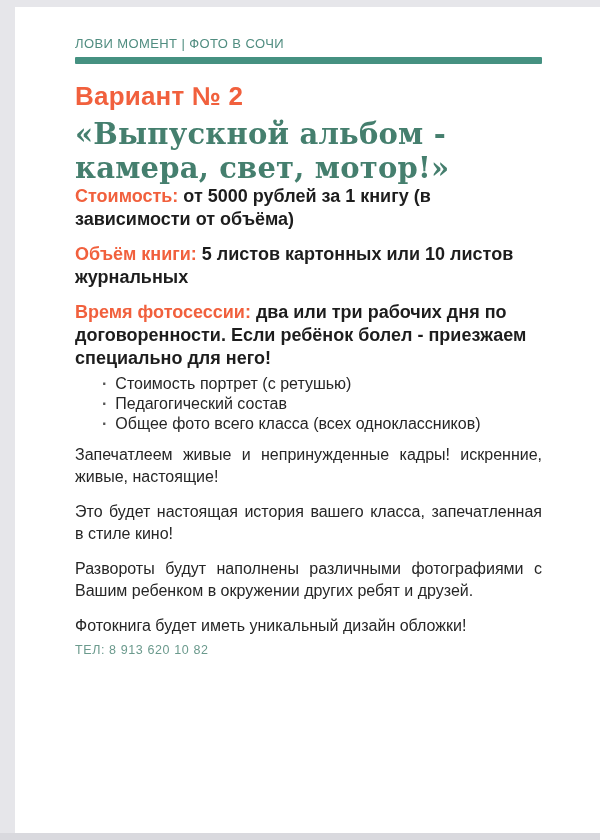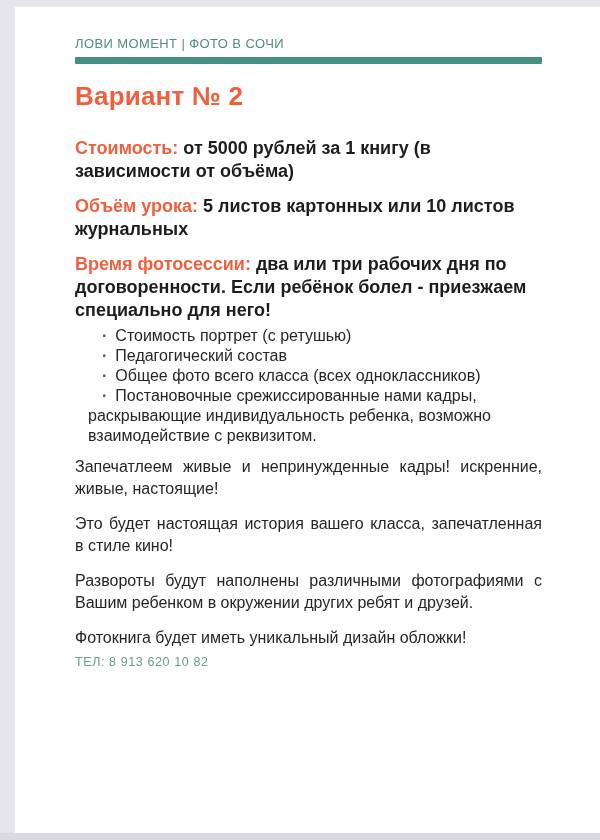--- a/index.html
+++ b/index.html
@@ -44,21 +44,21 @@
     color:var(--orange);letter-spacing:0.2px;
   }
   .main-title{
     margin-top:6px;
     font-family:"DejaVu Serif","Liberation Serif",serif;
     font-size:29px;line-height:34px;font-weight:bold;
     color:var(--title_teal);letter-spacing:0.2px;
   }
   .main-title span{display:block;}
 
-  .spec{margin-top:26px;font-size:18px;line-height:23px;font-weight:bold;}
+  .spec{margin-top:0;font-size:18px;line-height:23px;font-weight:bold;}
   .spec + .spec{margin-top:12px;}
   .spec .label{color:var(--orange);margin-right:5px;}
   .spec .value{color:#1d1d1d;}
 
   .contents-label{
     margin-top:14px;font-size:18px;line-height:23px;
     font-weight:bold;color:var(--orange);
   }
   ul.contents-list{margin-top:4px;list-style:none;font-size:16px;line-height:20px;color:var(--body_text);}
   ul.contents-list li{padding-left:13px;text-indent:14px;}
@@ -85,33 +85,36 @@
 <div class="edge-bottom"></div>
 
 <div class="page">
   <div class="content">
 
     <div class="brand">ЛОВИ МОМЕНТ | ФОТО В СОЧИ</div>
     <div class="divider-bar"></div>
 
     <h1 class="variant-title">Вариант № 2</h1>
 
+    <h2 class="main-title">
+      <span>«Выпускной альбом -</span>
+      <span>камера, свет, мотор!»</span>
+    </h2>
 
     <p class="spec"><span class="label">Стоимость:</span><span class="value">от 5000 рублей за 1 книгу (в зависимости от объёма)</span></p>
 
-    <p class="spec"><span class="label">Объём урока:</span><span class="value">5 листов картонных или 10 листов журнальных</span></p>
+    <p class="spec"><span class="label">Объём книги:</span><span class="value">5 листов картонных или 10 листов журнальных</span></p>
 
     <p class="spec"><span class="label">Время фотосессии:</span><span class="value">два или три рабочих дня по договоренности. Если ребёнок болел - приезжаем специально для него!</span></p>
 
 
     <ul class="contents-list">
       <li><span class="bullet">·</span><span>Стоимость портрет (с ретушью)</span></li>
       <li><span class="bullet">·</span><span>Педагогический состав</span></li>
       <li><span class="bullet">·</span><span>Общее фото всего класса  (всех одноклассников)</span></li>
-      <li><span class="bullet">·</span><span>Постановочные срежиссированные нами кадры, раскрывающие индивидуальность ребенка, возможно взаимодействие с реквизитом.</span></li>
     </ul>
 
     <div class="paras">
       <p>Запечатлеем живые и непринужденные кадры! искренние, живые, настоящие!</p>
       <p>Это будет настоящая история вашего класса, запечатленная в стиле кино!</p>
       <p>Развороты будут наполнены различными фотографиями с Вашим ребенком в окружении других ребят и друзей.</p>
       <p>Фотокнига будет иметь уникальный дизайн обложки!</p>
     </div>
 
     <div class="phone">ТЕЛ: 8 913 620 10 82</div>

